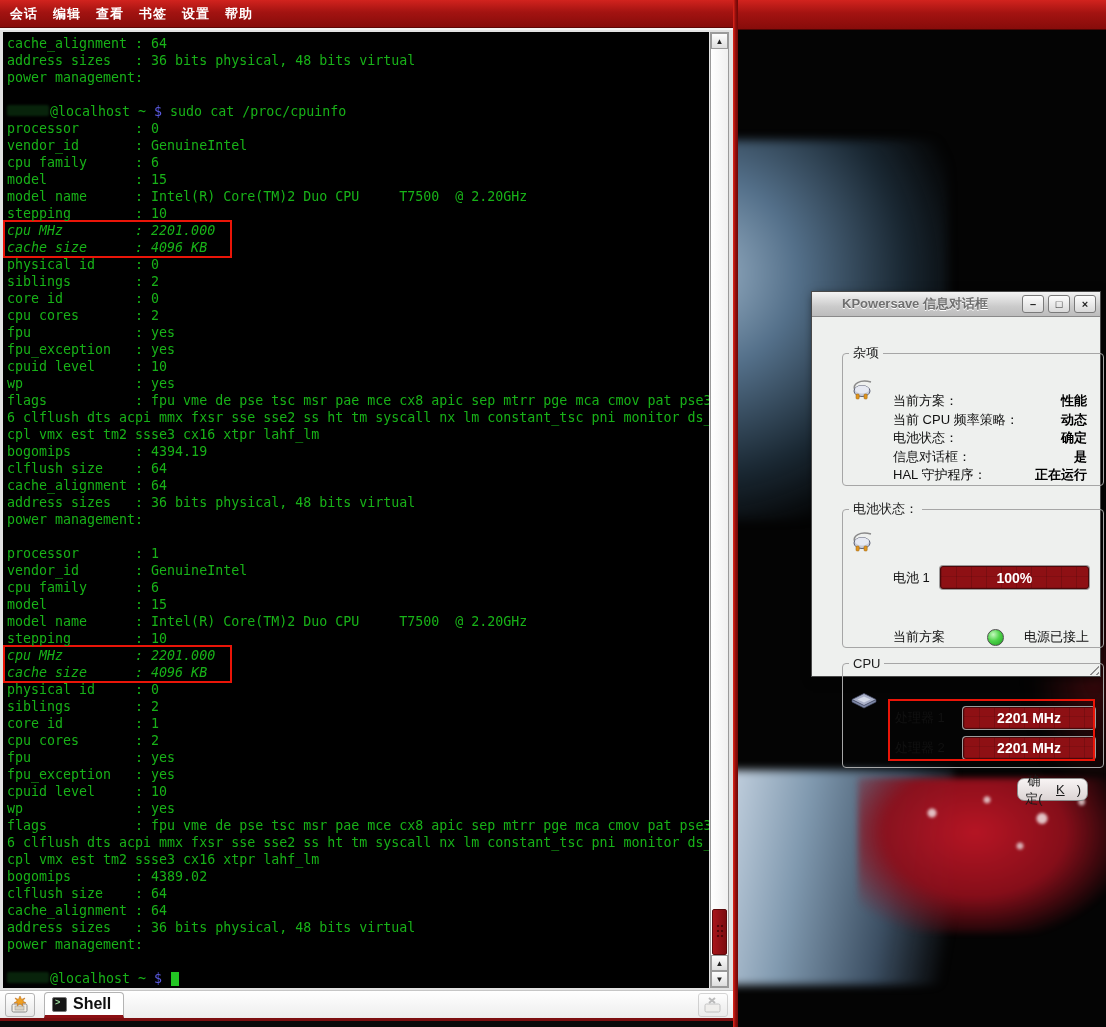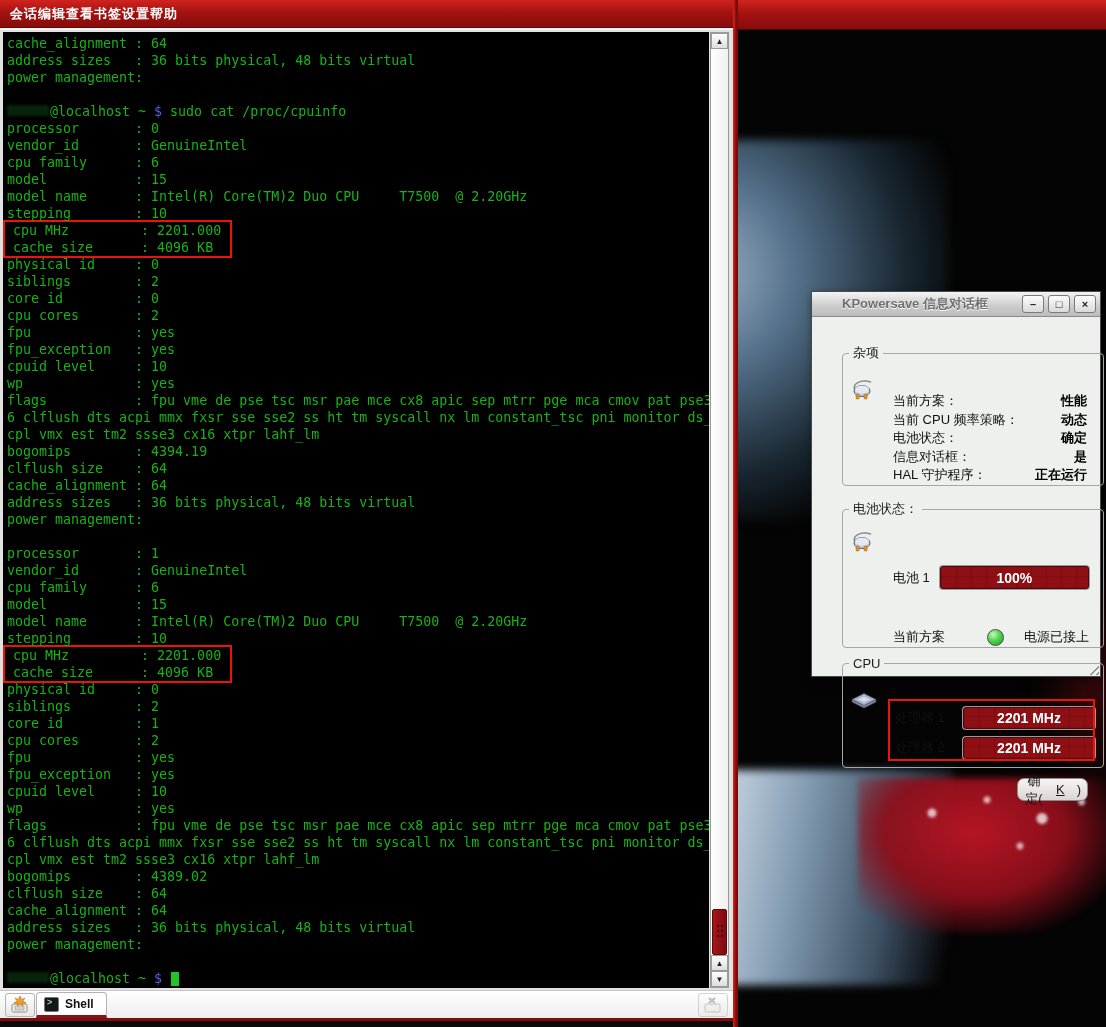--- a/index.html
+++ b/index.html
@@ -29,31 +29,31 @@
       background:radial-gradient(ellipse at 80% 50%,#3a090c 0%,rgba(10,1,2,0) 70%);}
 
   
   .red-strip{position:absolute;left:733px;top:0;width:5px;height:1027px;
       background:linear-gradient(90deg,#e0251b,#8c0d0b 55%,#6e0807);}
 
   
   .konsole{position:absolute;left:0;top:0;width:733px;height:1027px;background:#e6e6e6;}
   .menubar{position:absolute;left:0;top:0;width:733px;height:28px;box-sizing:border-box;
       background:linear-gradient(#d2231e,#a31311 45%,#870c0a);
-      display:flex;align-items:center;padding-left:10px;border-bottom:1px solid #5f0706;}
+      display:flex;align-items:center;gap:15px;padding-left:10px;border-bottom:1px solid #5f0706;}
   .menu-item{color:#fff;font-size:13px;font-weight:700;letter-spacing:1px;cursor:default;}
 
   .term-frame{position:absolute;left:0;top:28px;width:733px;height:962px;background:#e2e2e2;
       border-top:2px solid #f4f4f4;box-sizing:border-box;}
   .term-screen{position:absolute;left:3px;top:2px;width:706px;height:956px;background:#000;
       overflow:hidden;padding:3px 0 0 4px;box-sizing:border-box;
       font-family:"DejaVu Sans Mono","Liberation Mono",monospace;font-size:13.3px;line-height:17px;
       color:#18b218;white-space:pre;}
   .tl{height:17px;}
-  .hl{box-sizing:border-box;width:229px;border:2px solid #ea1508;margin:-2px 0 -2px -4px;padding-left:8px;}
+  .hl{box-sizing:border-box;width:229px;border:2px solid #ea1508;margin:-2px 0 -2px -4px;padding-left:2px;font-style:italic;}
   .p-dollar{color:#5a5ae0;}
   .redact{display:inline-block;width:42px;height:11px;background:#08230b;filter:blur(1px);
       border-radius:2px;vertical-align:baseline;margin-right:1px;}
   .cursor{display:inline-block;width:8px;height:14px;background:#22c523;vertical-align:text-bottom;margin-left:1px;}
 
   
   .scrollbar{position:absolute;left:710px;top:2px;width:19px;height:956px;box-sizing:border-box;
       background:linear-gradient(90deg,#ffffff,#f0f0f0);border:1px solid #9a9a9a;}
   .sb-btn{position:absolute;left:0;width:17px;height:16px;box-sizing:border-box;
       background:linear-gradient(#fdfdfd,#dedede);border:1px solid #9a9a9a;
@@ -72,23 +72,23 @@
                  radial-gradient(circle at 6px 12px,#4f0608 1px,rgba(0,0,0,0) 1.6px);}
 
   
   .tabbar{position:absolute;left:0;top:990px;width:733px;height:28px;
       background:linear-gradient(#ffffff,#ededed);border-top:1px solid #c6c6c6;box-sizing:border-box;}
   .newtab-btn,.closetab-btn{position:absolute;top:2px;width:30px;height:24px;box-sizing:border-box;
       border:1px solid #b3b3b3;border-radius:3px;background:linear-gradient(#ffffff,#e8e8e8);
       display:flex;align-items:center;justify-content:center;}
   .newtab-btn{left:5px;}
   .closetab-btn{right:5px;opacity:.55;}
-  .tab{position:absolute;left:36px;top:1px;height:26px;box-sizing:border-box;padding:0 12px 0 7px;
+  .tab{position:absolute;left:44px;top:1px;height:26px;box-sizing:border-box;padding:0 12px 0 7px;
       background:#fff;border:1px solid #b3b3b3;border-bottom:3px solid #8c1014;border-radius:4px 4px 0 0;
-      display:flex;align-items:center;gap:6px;font-size:12px;font-weight:700;color:#111;}
+      display:flex;align-items:center;gap:6px;font-size:16px;font-weight:700;color:#111;}
   .tab-icon{width:15px;height:15px;background:#161616;border:1px solid #777;border-radius:2px;
       position:relative;box-sizing:border-box;}
   .tab-icon::after{content:">";position:absolute;left:2px;top:-1px;color:#9fe09f;font-size:9px;font-weight:700;}
   .win-bottom{position:absolute;left:0;top:1018px;width:733px;height:9px;background:#0a0a0a;
       border-top:3px solid #7c0e10;box-sizing:border-box;}
 
   
   .dialog{position:absolute;left:811px;top:291px;width:290px;height:386px;box-sizing:border-box;
       background:#eef0ee;border:1px solid #494949;box-shadow:2px 3px 9px rgba(0,0,0,.55);}
   .dlg-titlebar{position:absolute;left:0;top:0;right:0;height:24px;

